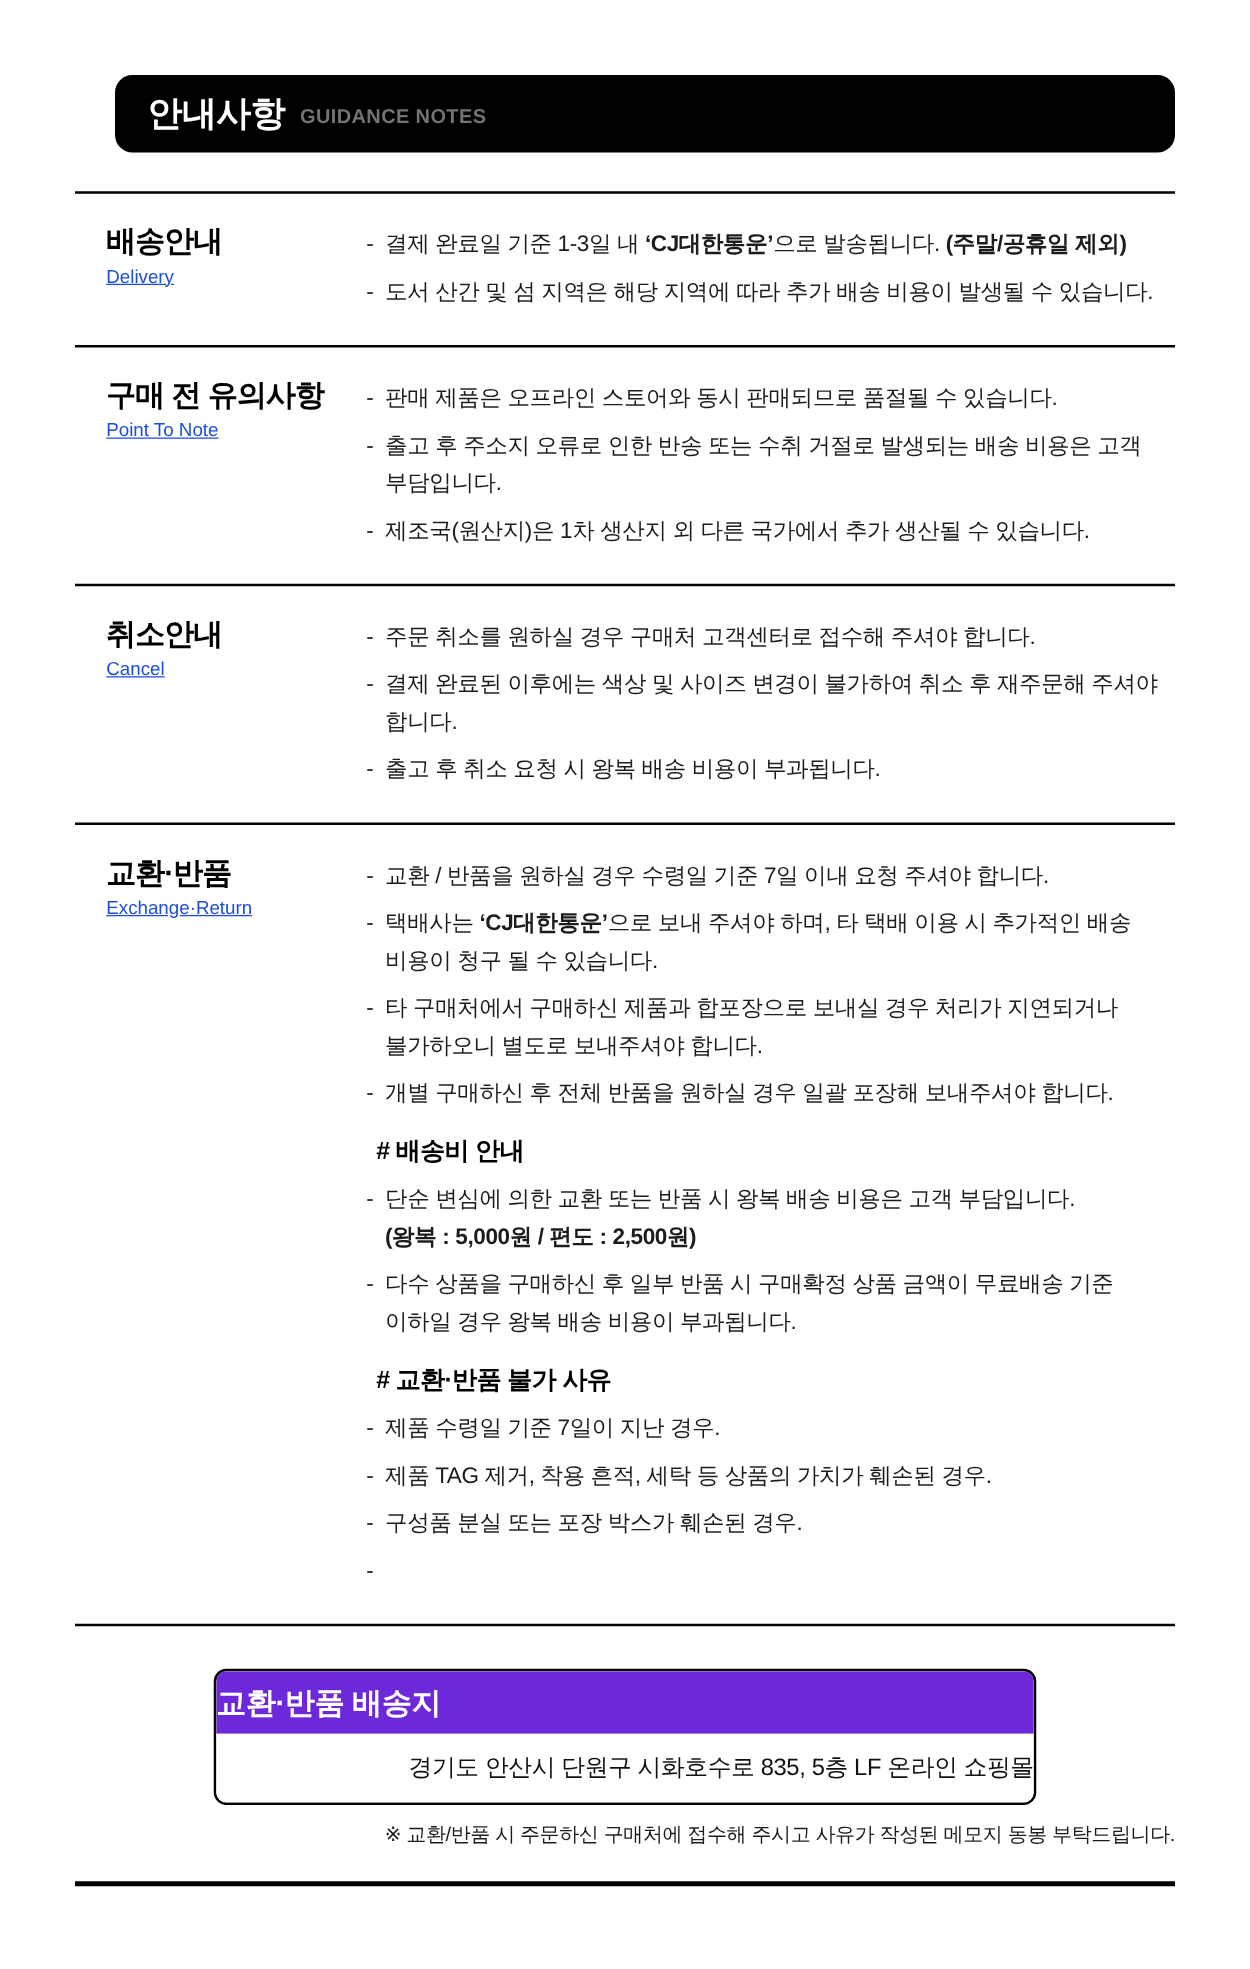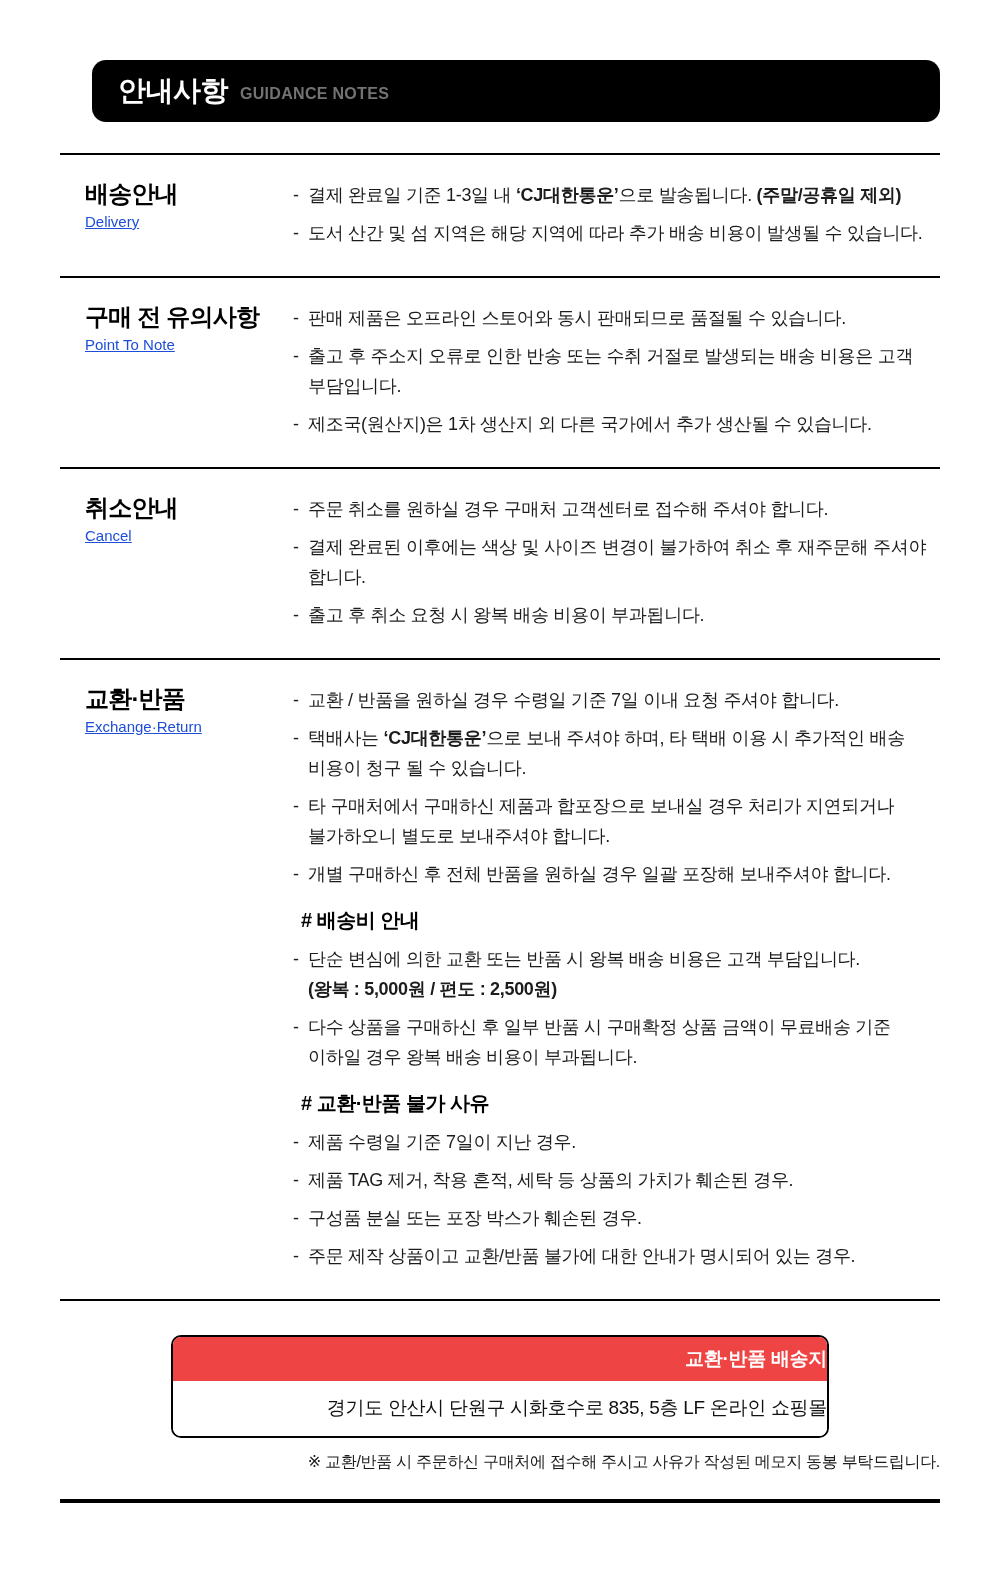--- a/index.html
+++ b/index.html
@@ -55,23 +55,23 @@
   }
   .addr-box{
     width:658px;
     margin:0 auto;
     border:2px solid #000;
     border-radius:10px;
     overflow:hidden;
     box-sizing:border-box;
   }
   .addr-head{
-    background:#ef4444;color:#fff;
-    text-align:right;
-    font-size:19px;font-weight:bold;
+    background:#6d28d9;color:#fff;
+    text-align:left;
+    font-size:24px;font-weight:bold;
     padding:9px 0;
   }
   .addr-body{
     background:#fff;color:#111;
     text-align:right;
     font-size:19px;
     padding:14px 0 15px 0;
     word-break:keep-all;
   }
   .footnote{
@@ -200,21 +200,20 @@
         <div class="bullet">
           <span class="dash">-</span>
           <p><span>제품 TAG 제거, 착용 흔적, 세탁 등 상품의 가치가 훼손된 경우.</span></p>
         </div>
         <div class="bullet">
           <span class="dash">-</span>
           <p><span>구성품 분실 또는 포장 박스가 훼손된 경우.</span></p>
         </div>
         <div class="bullet">
           <span class="dash">-</span>
-          <p><span>주문 제작 상품이고 교환/반품 불가에 대한 안내가 명시되어 있는 경우.</span></p>
         </div>
       </div>
     </section>
   </div>
 
   <div class="footer-block">
     <div class="addr-box">
       <div class="addr-head">교환·반품 배송지</div>
       <div class="addr-body">경기도 안산시 단원구 시화호수로 835, 5층 LF 온라인 쇼핑몰</div>
     </div>

